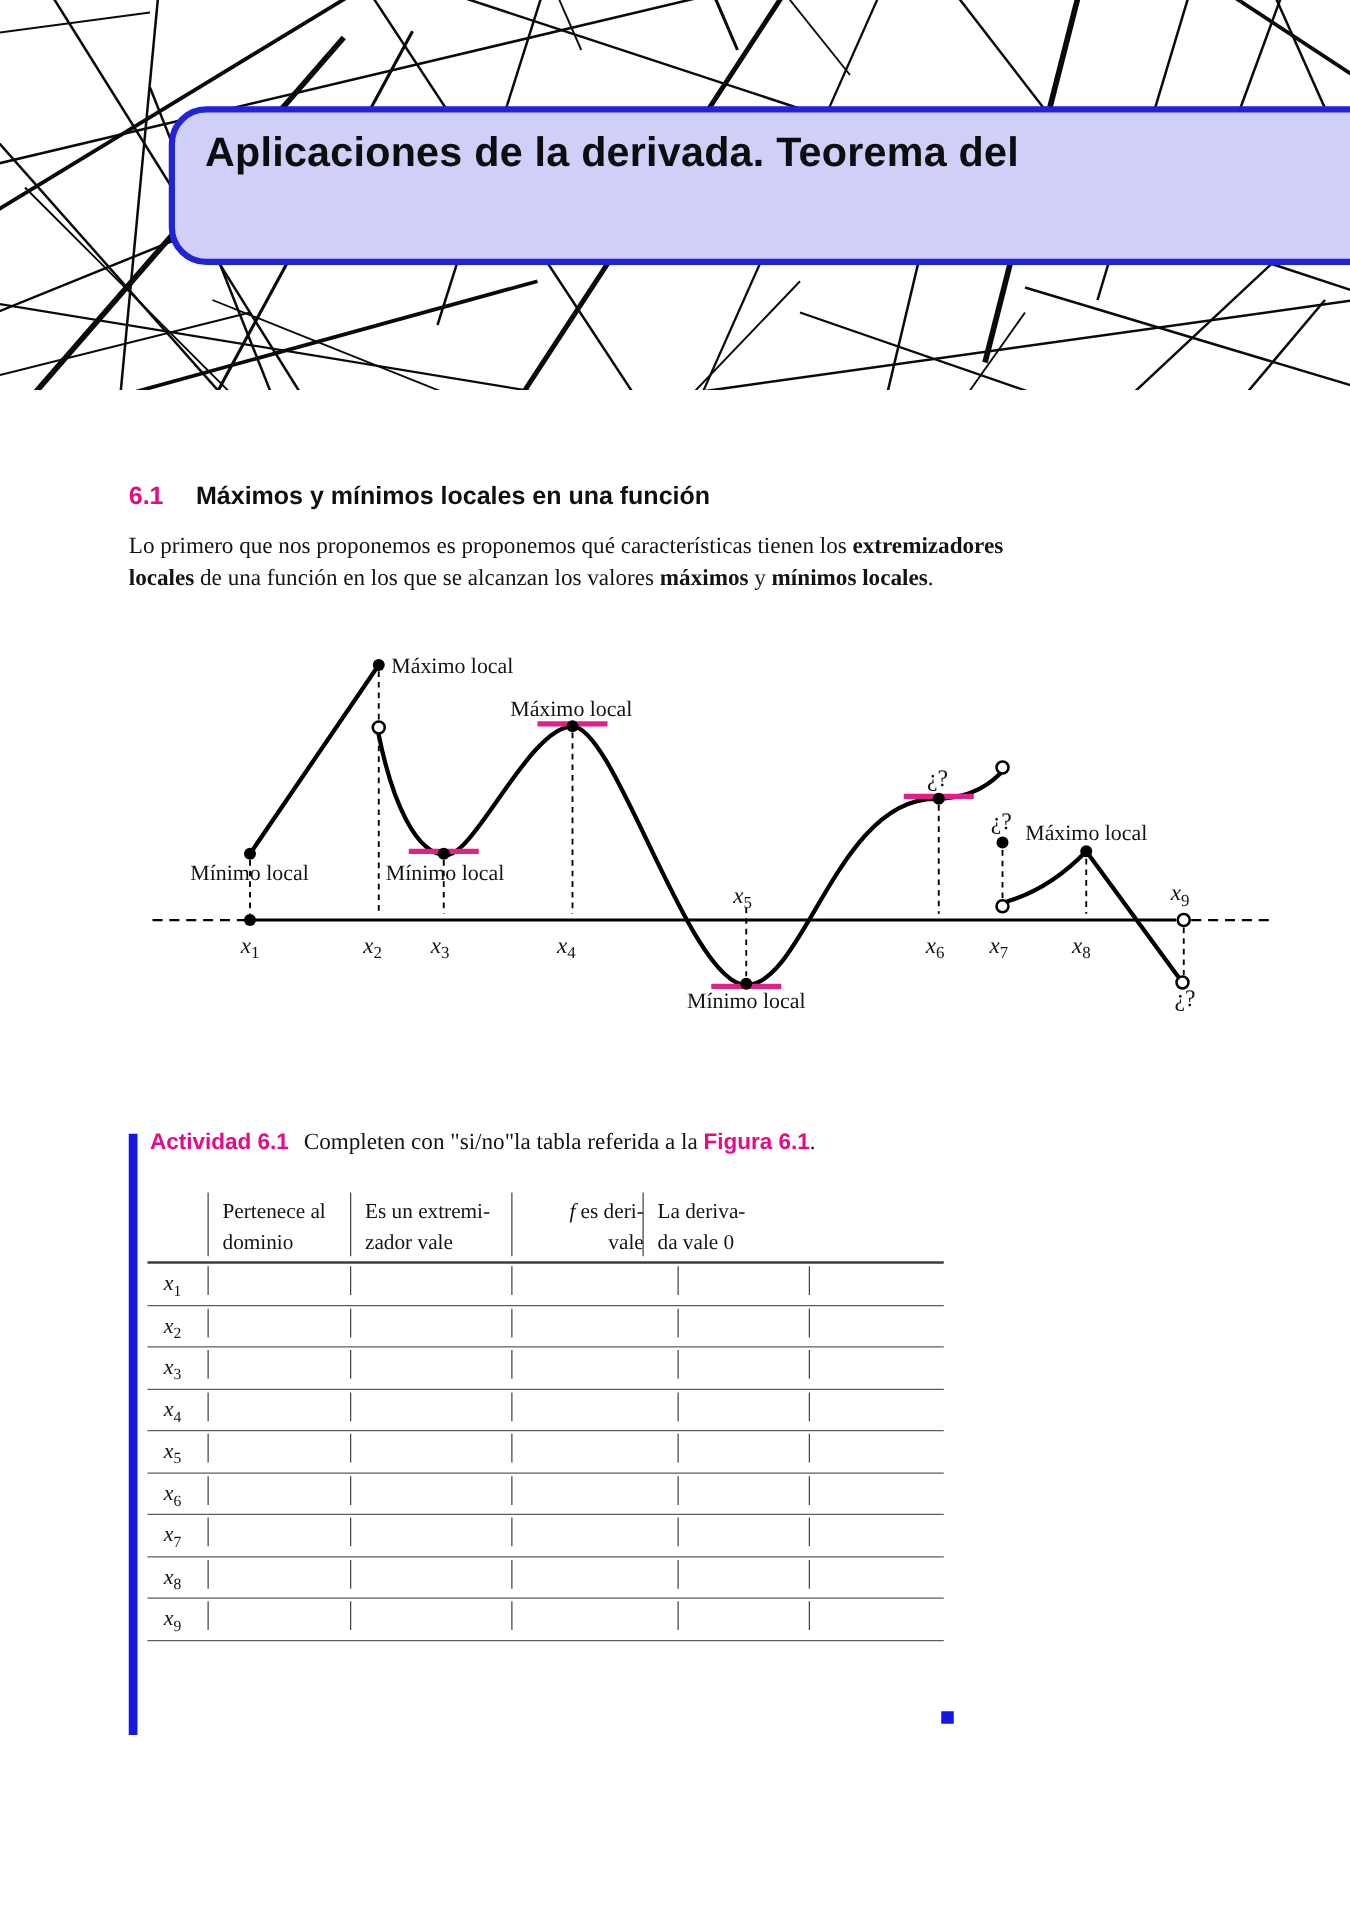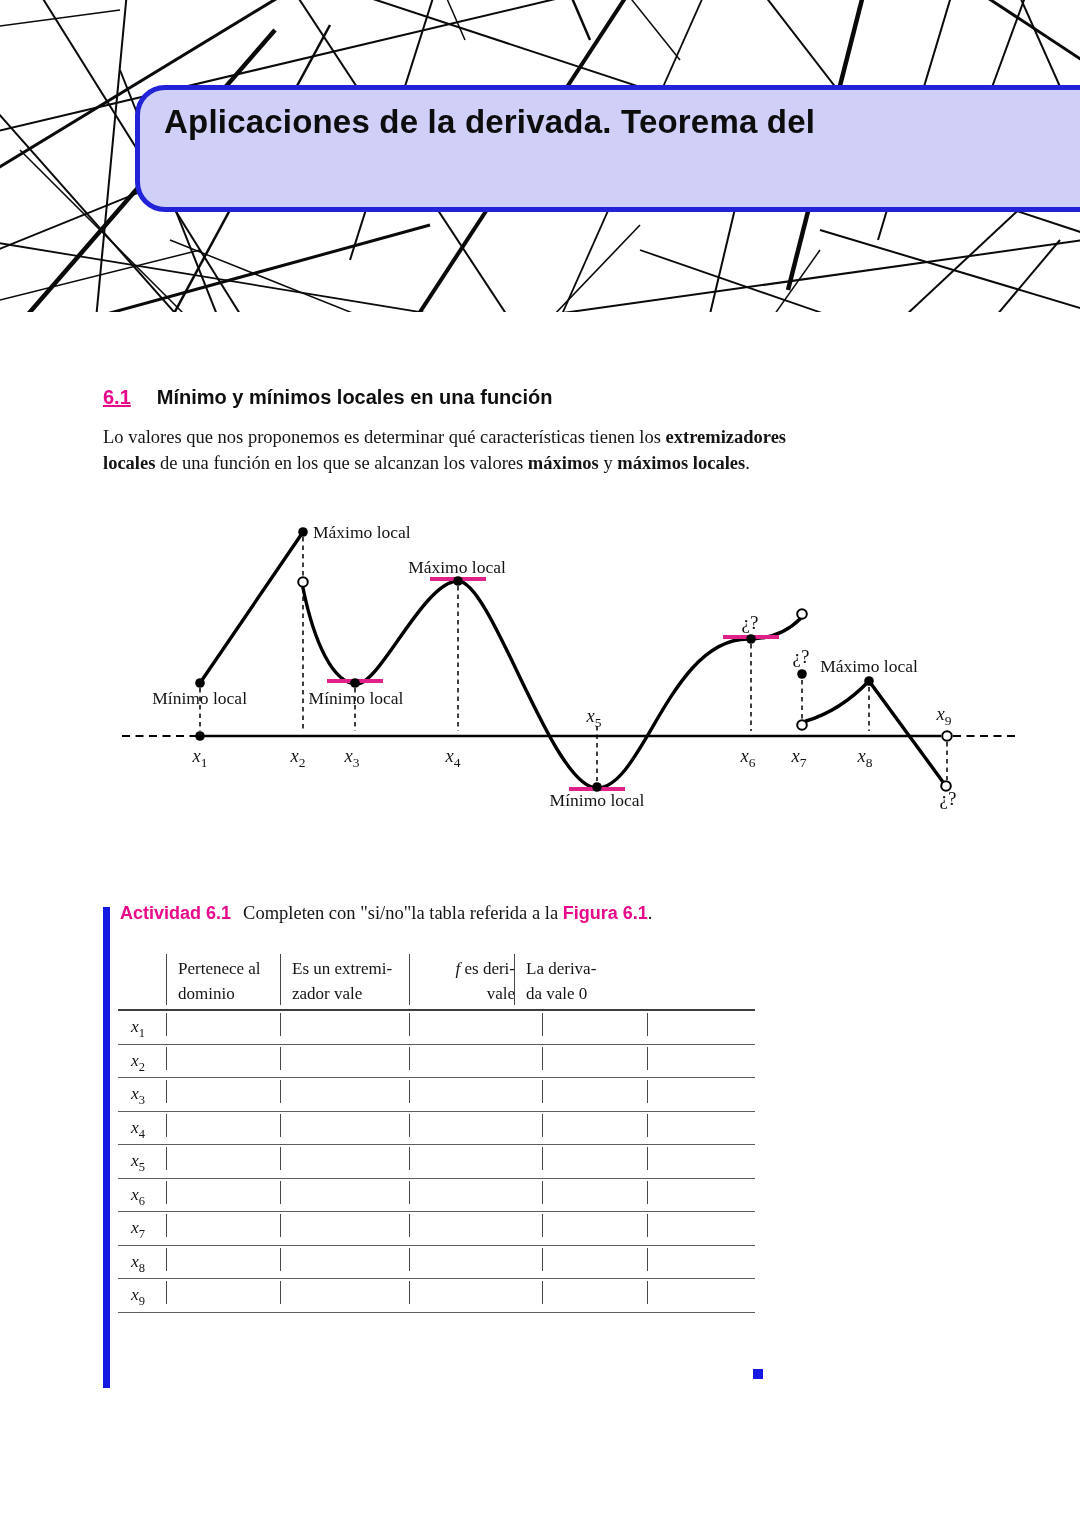--- a/index.html
+++ b/index.html
@@ -12,21 +12,21 @@
   .banner{position:absolute;left:135px;top:85px;width:985px;height:127px;
           background:#cfcff7;border:5px solid #2222d8;border-radius:30px;
           box-sizing:border-box;}
   .banner-text{position:absolute;left:24px;top:11px;
           font-family:"Liberation Sans",sans-serif;font-weight:bold;
           font-size:33px;line-height:41px;color:#0d0d0d;letter-spacing:.2px;}
 
   
   .sec-head{position:absolute;left:103px;top:386px;
             font-family:"Liberation Sans",sans-serif;font-weight:bold;font-size:20px;}
-  .sec-num{color:#e8088a;margin-right:26px;text-decoration:underline;}
+  .sec-num{color:#e8088a;margin-right:26px;}
   .sec-title{color:#0f0f0f;}
 
   
   .intro{position:absolute;left:103px;top:424px;width:760px;
          font-size:18.5px;line-height:26px;color:#141414;}
   .intro b{font-weight:bold;}
 
   
   .caption{position:absolute;left:103px;top:838px;width:960px;
            font-size:18px;color:#141414;}
@@ -101,26 +101,26 @@
       <line x1="1035" y1="-30" x2="980" y2="120" stroke="#0a0a0a" stroke-width="2"></line>
     </svg>
 
   <div class="banner">
     <div class="banner-text">
       <div>Aplicaciones de la derivada. Teorema del</div>
     </div>
   </div>
 
   <div class="sec-head">
-    <span class="sec-num">6.1</span><span class="sec-title">Mínimo y mínimos locales en una función</span>
+    <span class="sec-num">6.1</span><span class="sec-title">Máximos y mínimos locales en una función</span>
   </div>
 
   <div class="intro">
-    <div><span>Lo valores que nos proponemos es determinar qué características tienen los </span><b>extremizadores</b></div>
-    <div><b>locales</b><span> de una función en los que se alcanzan los valores </span><b>máximos</b><span> y </span><b>máximos locales</b><span>.</span></div>
+    <div><span>Lo primero que nos proponemos es proponemos qué características tienen los </span><b>extremizadores</b></div>
+    <div><b>locales</b><span> de una función en los que se alcanzan los valores </span><b>máximos</b><span> y </span><b>mínimos locales</b><span>.</span></div>
   </div>
 
   <svg class="abs" style="left:0;top:500px" width="1080" height="330" viewBox="0 0 1080 330">
 
     <g stroke="#000">
       <line x1="122" y1="236" x2="196" y2="236" stroke-width="1.8" stroke-dasharray="8 5.5"></line>
       <line x1="200" y1="236" x2="941" y2="236" stroke-width="2.3"></line>
       <line x1="953" y1="236" x2="1016" y2="236" stroke-width="1.8" stroke-dasharray="8 5.5"></line>
     </g>
 

